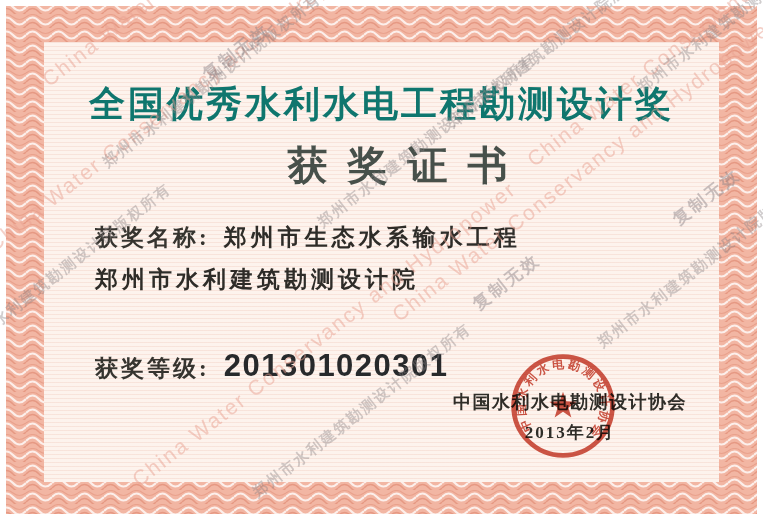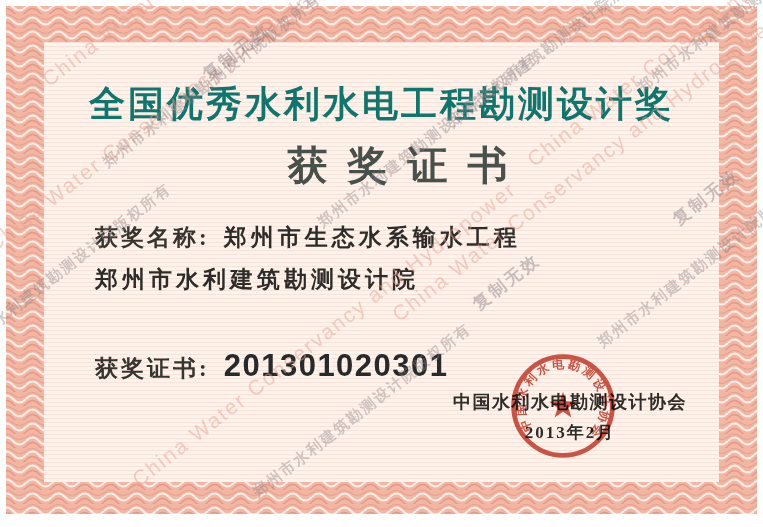--- a/index.html
+++ b/index.html
@@ -91,21 +91,21 @@
       <div class="field-row">
         <span class="field-label">获奖名称:</span>
         <span class="field-value">郑州市生态水系输水工程</span>
       </div>
       <div class="field-row">
         <span class="field-value">郑州市水利建筑勘测设计院</span>
       </div>
       <div class="field-row">
       </div>
       <div class="field-row">
-        <span class="field-label">获奖证书:</span>
+        <span class="field-label">获奖等级:</span>
         <span class="field-value num">201301020301</span>
       </div>
     </div>
 
     <div class="issuer-block">
       <div class="issuer">中国水利水电勘测设计协会</div>
       <div class="issue-date">2013年2月</div>
     </div>
   </div>
 

